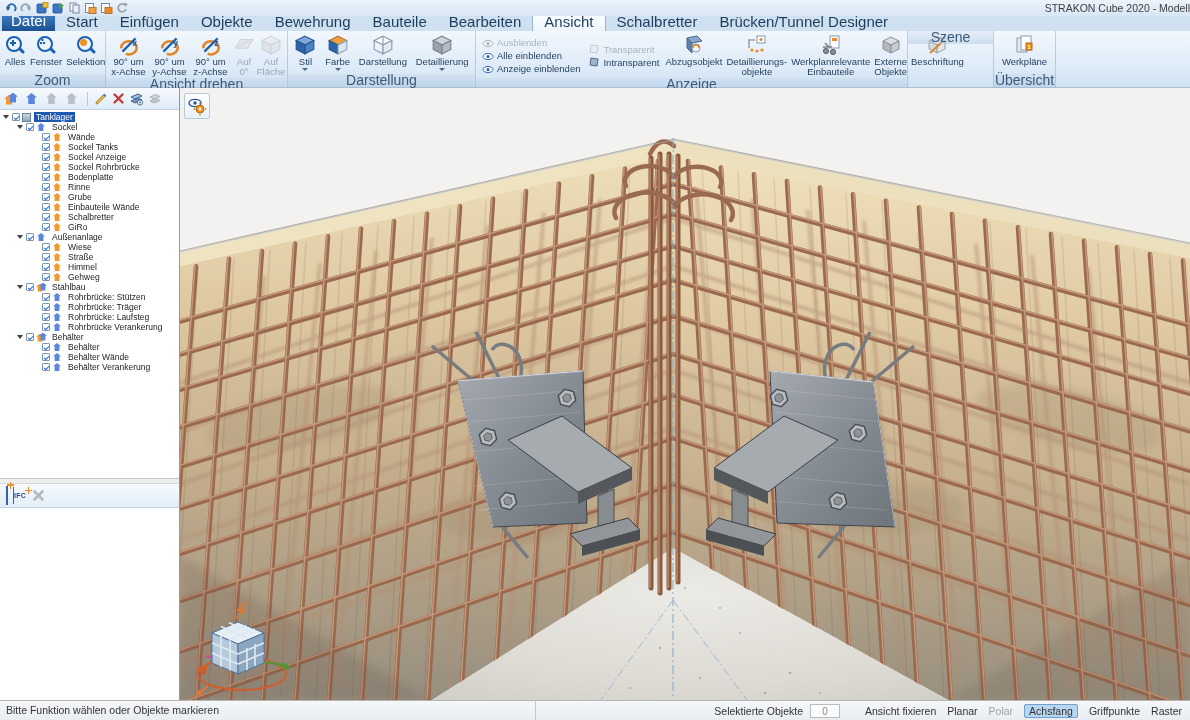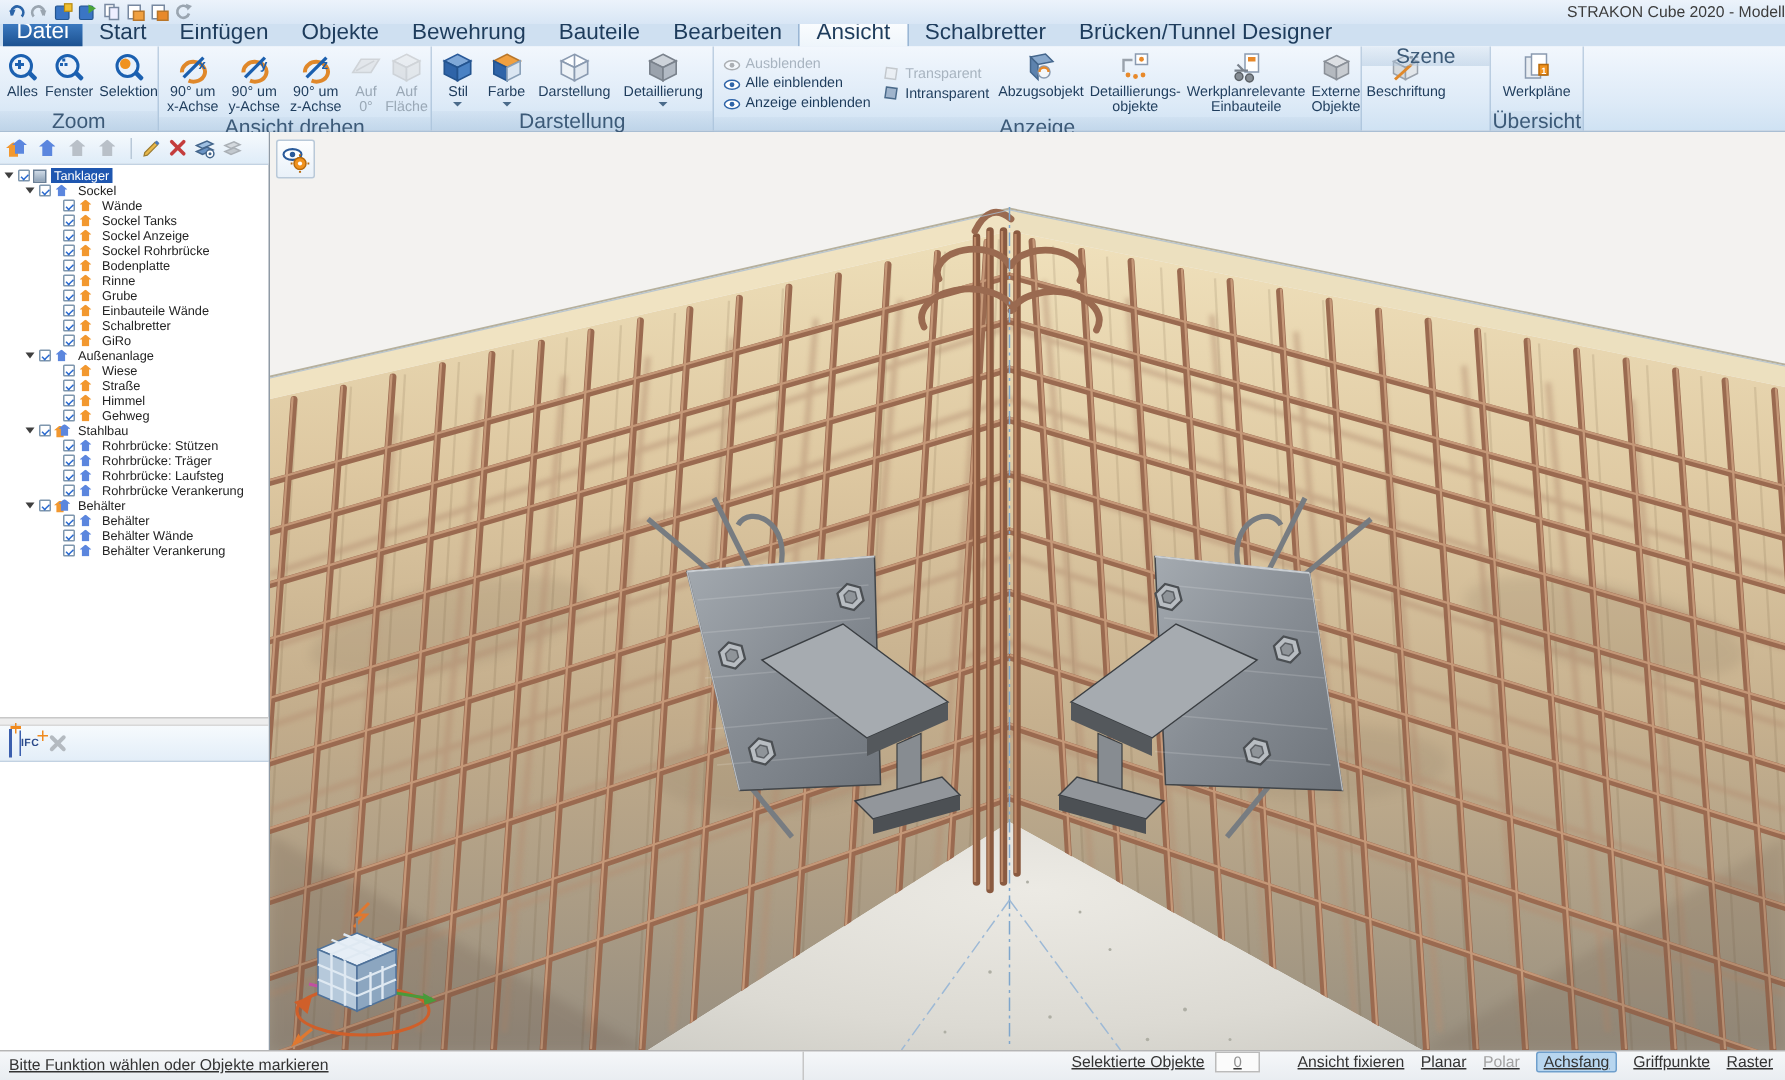--- a/index.html
+++ b/index.html
@@ -82,21 +82,21 @@
   .gridico::before { content:""; position:absolute; left:5.5px; top:0; width:1px; height:100%; background:#3b5fae; }
   .gridico::after { content:""; position:absolute; top:5px; left:0; height:1px; width:100%; background:#3b5fae; }
 
   
   .viewport { position:relative; width:1010px; height:612px; background:#f2f1ef; overflow:hidden; }
   .vbtn { position:absolute; left:4px; top:5px; width:26px; height:26px; background:linear-gradient(#fdfeff,#e9f1f9);
     border:1px solid #b9c9d9; border-radius:2px; display:flex; align-items:center; justify-content:center; z-index:5; }
 
   
   .statusbar { height:20px; background:linear-gradient(#f5f7f9,#e9edf1); border-top:1px solid #b5b5b5;
-    display:flex; align-items:flex-start; font-size:10.5px; color:#333; flex:none;text-decoration:underline; }
+    display:flex; align-items:center; font-size:10.5px; color:#333; flex:none; }
   .smsg { width:536px; padding-left:6px; border-right:1px solid #c6c6c6; height:100%; line-height:19px; flex:none; }
   .sright { flex:1; display:flex; align-items:center; justify-content:flex-end; gap:11px; padding-right:8px; }
   .scount { width:30px; height:14px; line-height:13px; text-align:center; font-size:10px; color:#8f8f8f;
     background:#fbfbfb; border:1px solid #bbb; margin:0 14px 0 -4px; }
   .sitem.dis { color:#a2a2a2; }
   .sitem.on { background:#b8d6ef; border:1px solid #6f9fcc; border-radius:2px; padding:0 4px; }
 </style>
 </head>
 <body>
 

